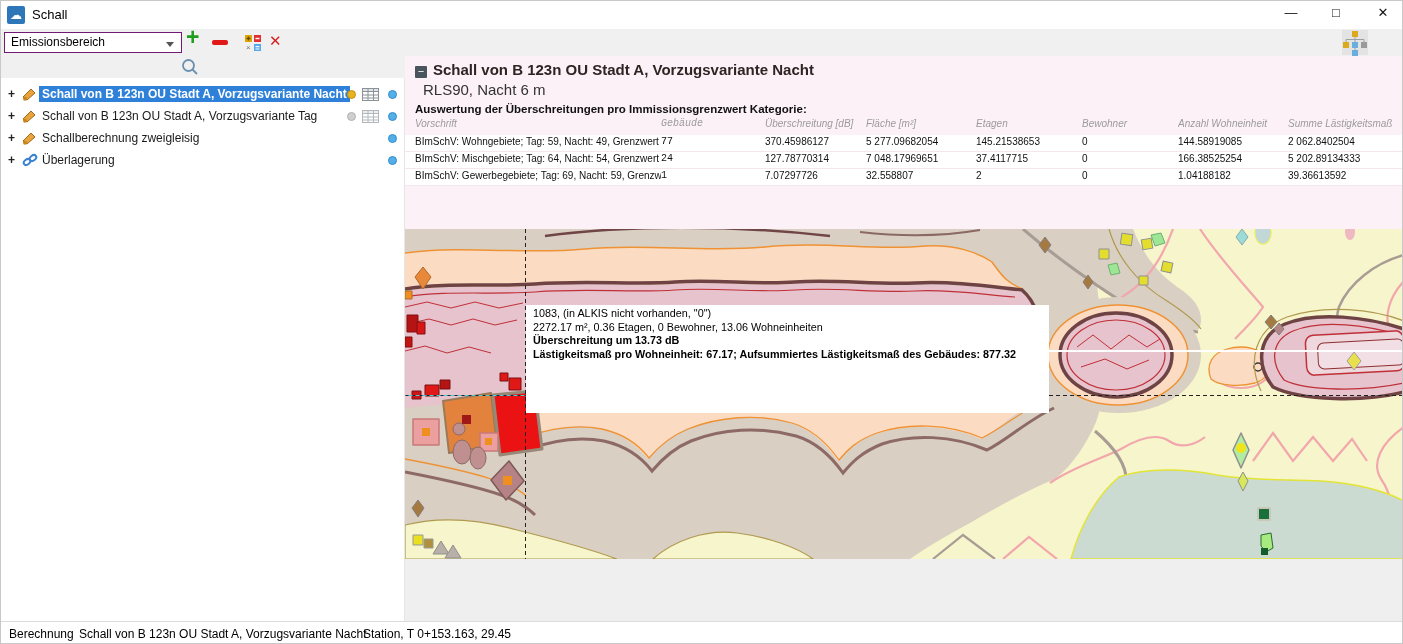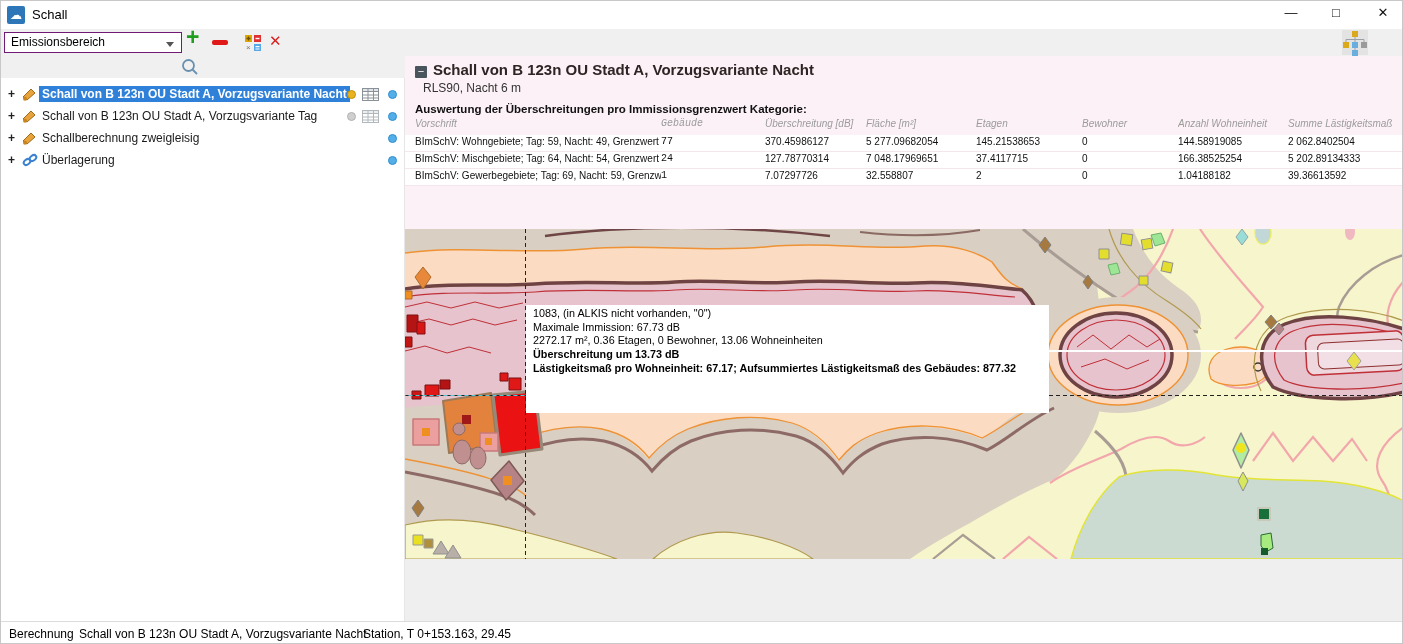--- a/index.html
+++ b/index.html
@@ -31,21 +31,21 @@
   .treelabel.sel{background:#2e80d8;color:#fff;font-weight:bold;}
   .dot{position:absolute;top:6px;width:9px;height:9px;border-radius:50%;}
   .dot.gold{background:#e8b323;border:1px solid #c79000;}
   .dot.gray{background:#cfcfcf;border:1px solid #b2b2b2;}
   .dot.blue{background:#54aee8;border:1px solid #2f8fd0;}
   .gridico{position:absolute;left:361px;top:3px;}
   
   .panel{position:absolute;left:404px;top:55px;width:999px;height:565px;background:#fcf1f7;}
   .collapsebox{position:absolute;left:10px;top:10px;width:12px;height:12px;background:#4a545c;color:#fff;font-size:11px;line-height:11px;text-align:center;border-radius:1px;}
   .ptitle{position:absolute;left:28px;top:5px;font-size:15px;font-weight:bold;color:#2e2424;white-space:nowrap;}
-  .psub{position:absolute;left:10px;top:25px;font-size:12px;color:#333;padding-left:8px;}
+  .psub{position:absolute;left:10px;top:25px;font-size:15px;color:#333;padding-left:8px;}
   .pcaption{position:absolute;left:10px;top:47px;font-size:11.5px;font-weight:bold;color:#111;}
   .thead span,.trow span{position:absolute;top:0;font-size:10px;white-space:nowrap;overflow:hidden;display:block;height:16px;}
   .thead{position:absolute;left:0;top:62px;width:999px;height:16px;}
   .thead span{font-style:italic;color:#9b9b9b;}
   .trow{position:absolute;left:0;width:999px;height:17px;background:#fff;border-bottom:1px solid #f5e6ee;color:#111;}
   .trow span{top:1px;}
   .c0{left:10px;width:246px;} .c1{left:256px;width:100px;font-family:Liberation Mono, monospace;} .c2{left:360px;width:100px;}
   .c3{left:461px;width:108px;} .c4{left:571px;width:104px;} .c5{left:677px;width:94px;}
   .c6{left:773px;width:108px;} .c7{left:883px;width:114px;}
   
@@ -336,21 +336,20 @@
         </g>
         <g>
           <line x1="120.5" y1="0" x2="120.5" y2="330" stroke="#222222" stroke-width="1" stroke-dasharray="4 3"></line>
           <line x1="0" y1="166.5" x2="999" y2="166.5" stroke="#222222" stroke-width="1" stroke-dasharray="4 3"></line>
           <line x1="0" y1="166.5" x2="644" y2="166.5" stroke="#55c8d8" stroke-width="1" stroke-dasharray="4 3" stroke-dashoffset="3.5"></line>
         </g>
       </svg>
 
       <div class="maptip">
         <div>1083, (in ALKIS nicht vorhanden, "0")</div>
-        <div>Maximale Immission: 67.73 dB</div>
         <div>2272.17 m², 0.36 Etagen, 0 Bewohner, 13.06 Wohneinheiten</div>
         <div class="b">Überschreitung um 13.73 dB</div>
         <div class="b">Lästigkeitsmaß pro Wohneinheit: 67.17; Aufsummiertes Lästigkeitsmaß des Gebäudes: 877.32</div>
       </div>
     </div>
 
     <div class="undermap"></div>
   </div>
 
   <div class="statusbar">

